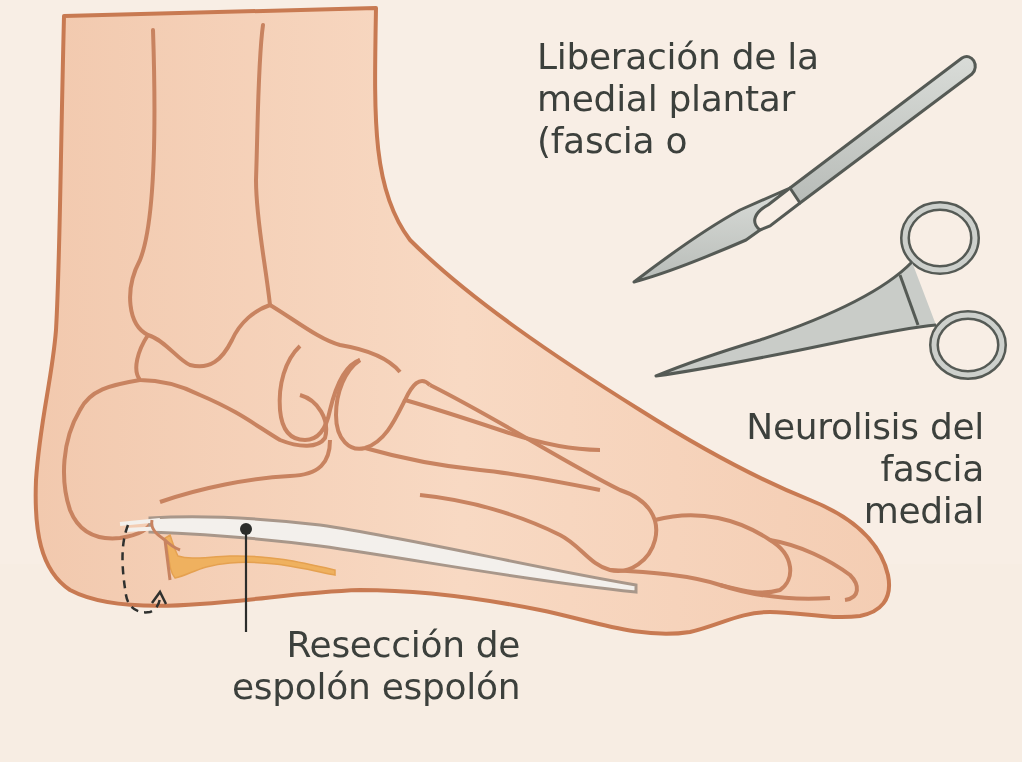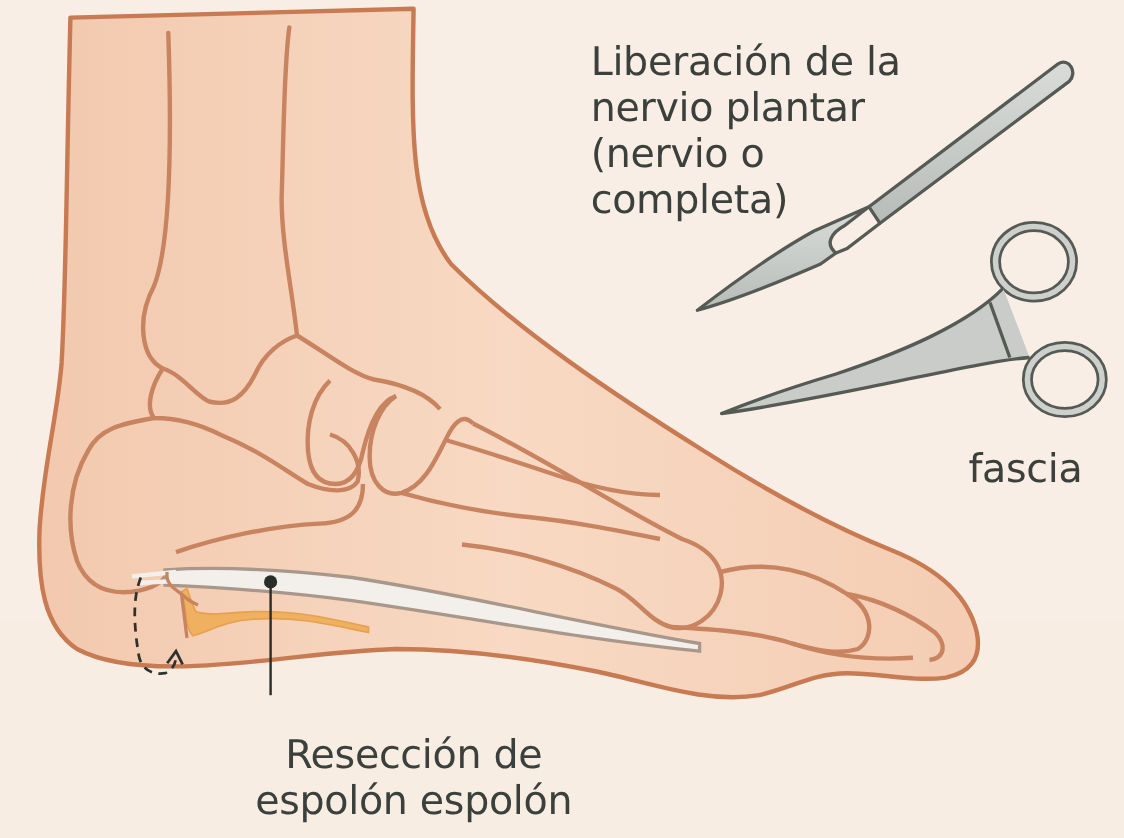--- a/index.html
+++ b/index.html
@@ -14,21 +14,21 @@
       position: absolute;
       color: #3c403c;
       font-size: 36px;
       line-height: 42px;
       letter-spacing: -0.3px;
       font-family: "DejaVu Sans", sans-serif;
     }
     .label span { display: block; white-space: nowrap; }
     .label-fascia { left: 537px; top: 36px; text-align: left; }
     .label-neuro { right: 38px; top: 406px; text-align: right; }
-    .label-spur { left: 232px; top: 666px; text-align: center; }
+    .label-spur { left: 232px; top: 624px; text-align: right; }
   </style>
 </head>
 <body>
 
 <div class="canvas">
 
   <svg class="art" width="1022" height="762" viewBox="0 0 1022 762">
     <defs>
       <linearGradient id="skinGrad" x1="0" y1="0" x2="1" y2="0">
         <stop offset="0" stop-color="#f2c9ae"></stop>
@@ -98,27 +98,28 @@
       <ellipse cx="940" cy="238" rx="35" ry="32" fill="none" stroke="#cdd0cc" stroke-width="5"></ellipse>
       <ellipse cx="968" cy="345" rx="34" ry="30" fill="none" stroke="#555a55" stroke-width="10"></ellipse>
       <ellipse cx="968" cy="345" rx="34" ry="30" fill="none" stroke="#cdd0cc" stroke-width="5"></ellipse>
       <path d="M912,262 C880,295 820,320 760,340 C720,352 690,362 656,376 C700,370 740,362 790,352 C850,340 900,328 936,325" fill="#c9ccc8" stroke="#555a55" stroke-width="3" stroke-linejoin="round"></path>
       <path d="M900,275 L918,325" stroke="#555a55" stroke-width="3"></path>
     </g>
   </svg>
 
   <div class="label label-fascia">
     <span>Liberación de la</span>
-    <span>nervio plantar</span>
-    <span>(nervio o</span>
-    <span>completa)</span>
+    <span>medial plantar</span>
+    <span>(fascia o</span>
   </div>
 
   <div class="label label-neuro">
+    <span>Neurolisis del</span>
     <span>fascia</span>
+    <span>medial</span>
   </div>
 
   <div class="label label-spur">
     <span>Resección de</span>
     <span>espolón espolón</span>
   </div>
 
 </div>
 
 </body></html>

